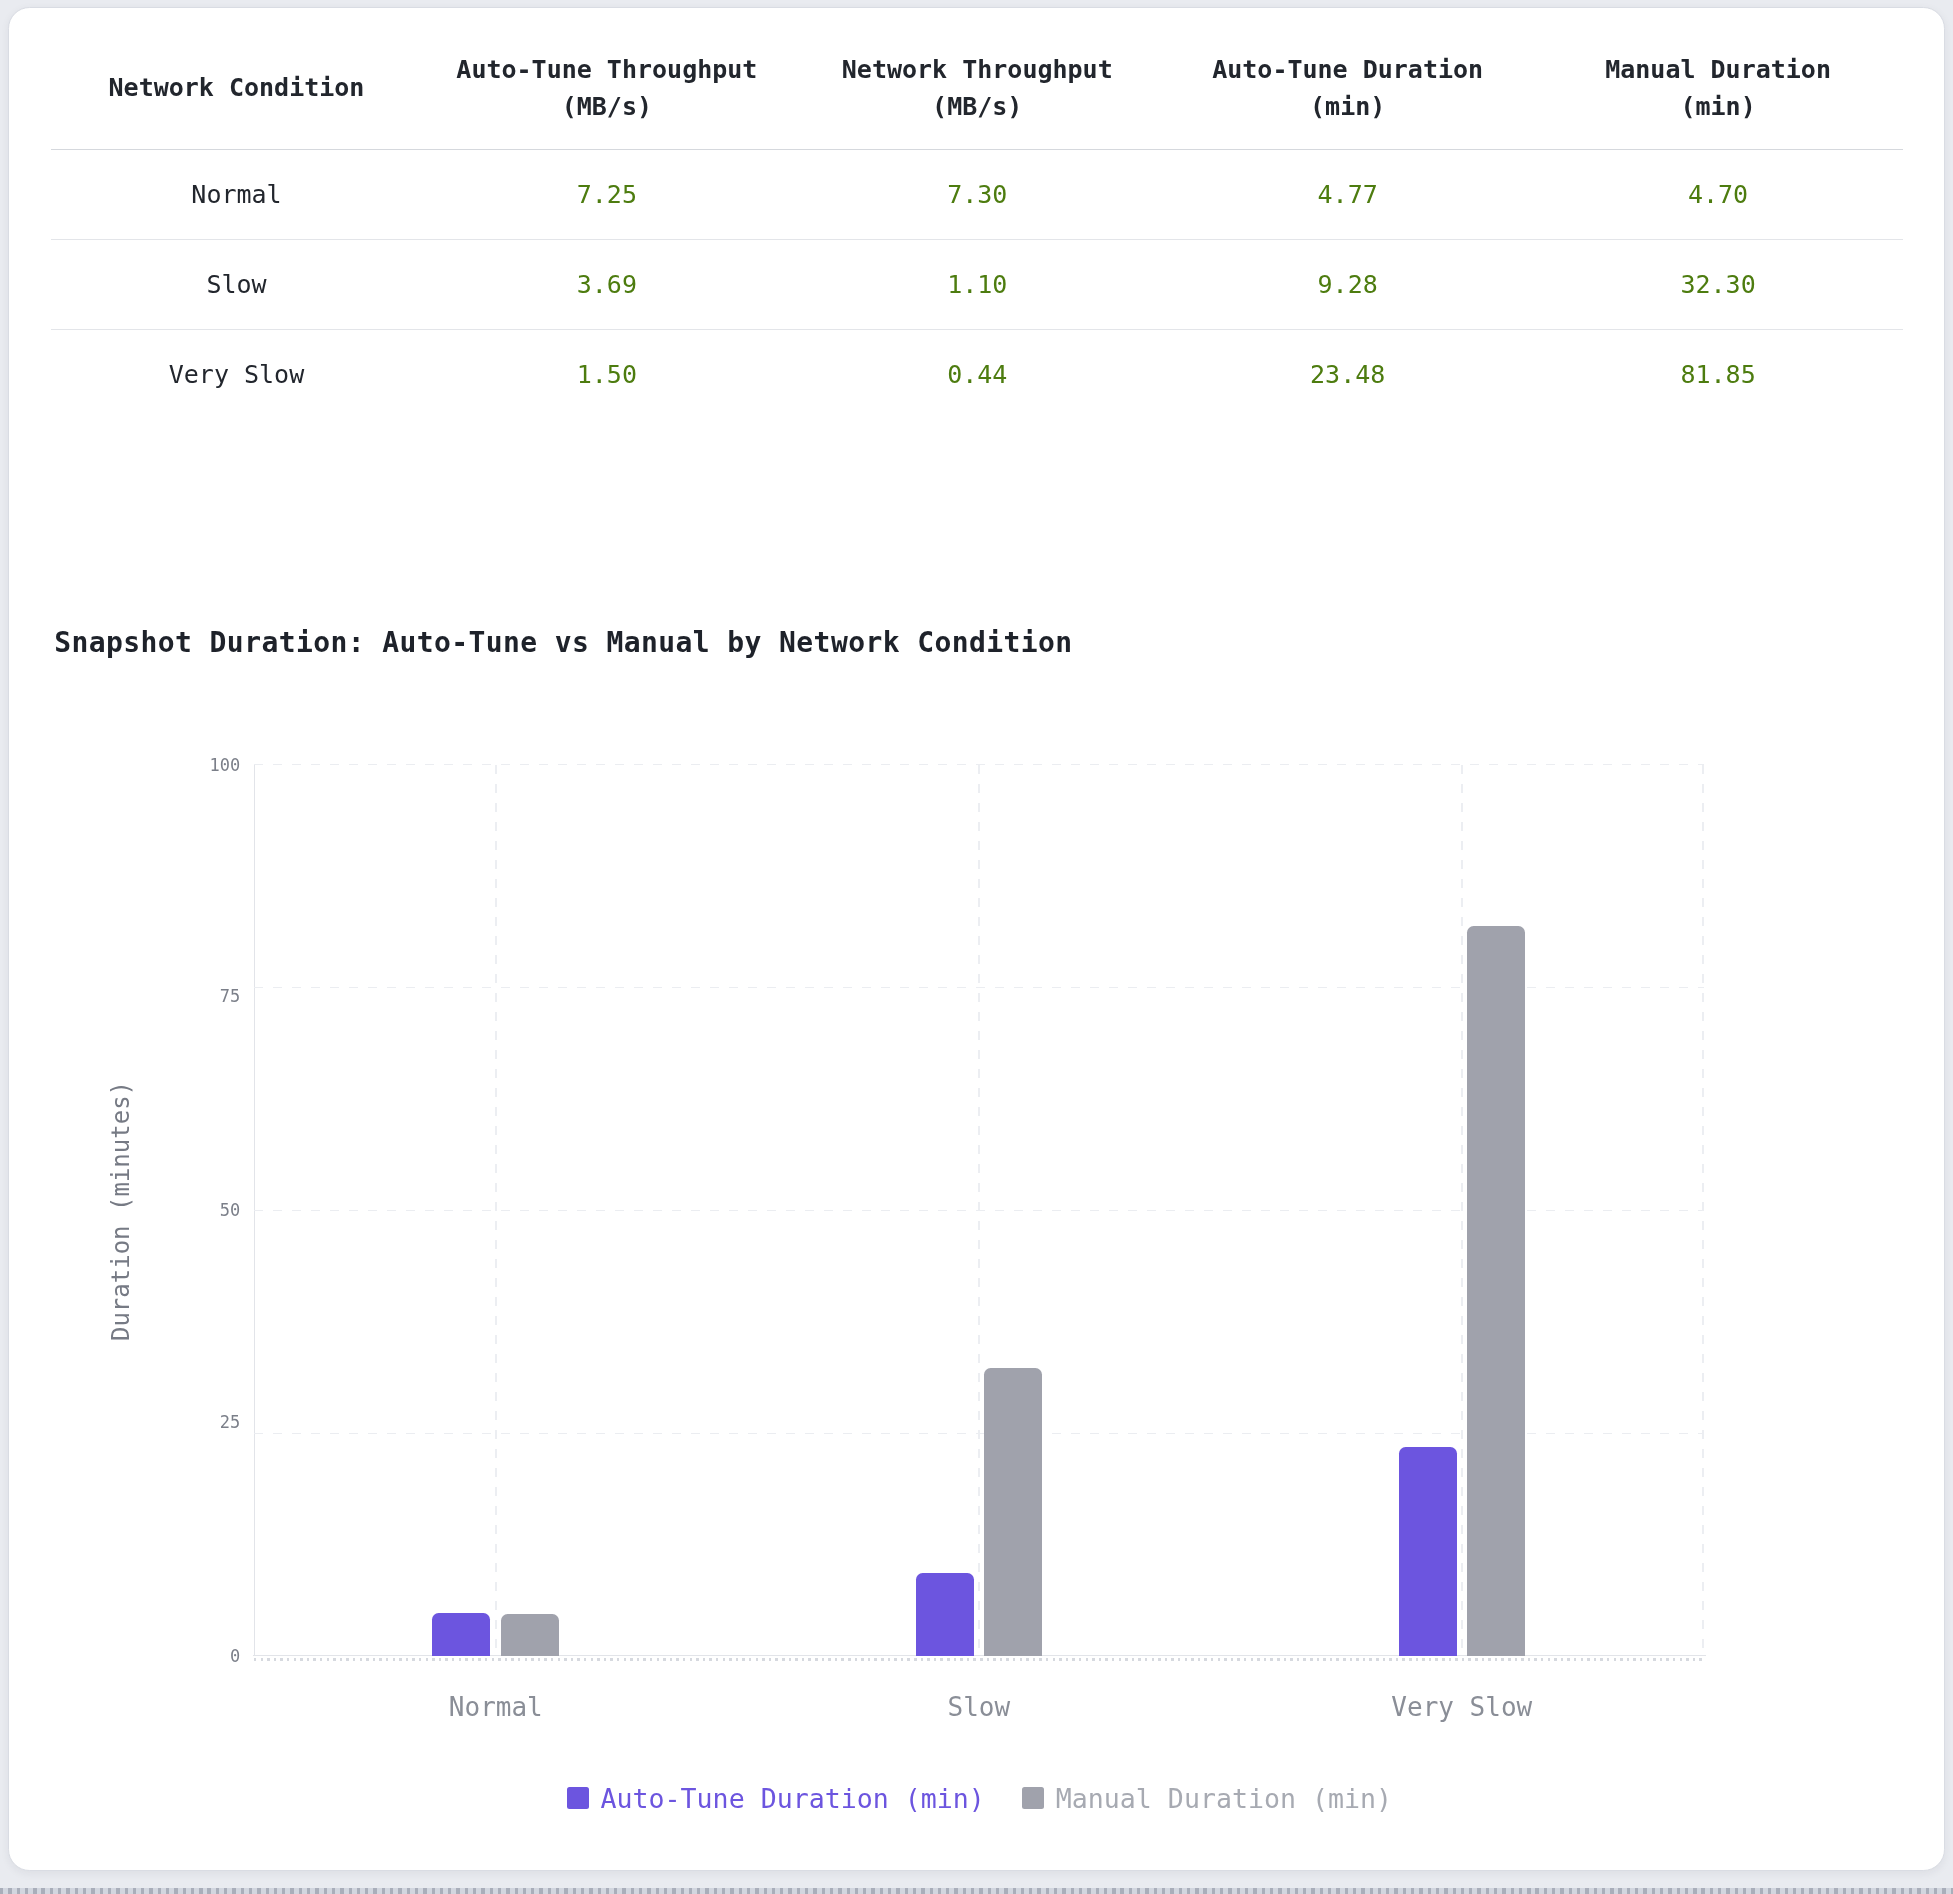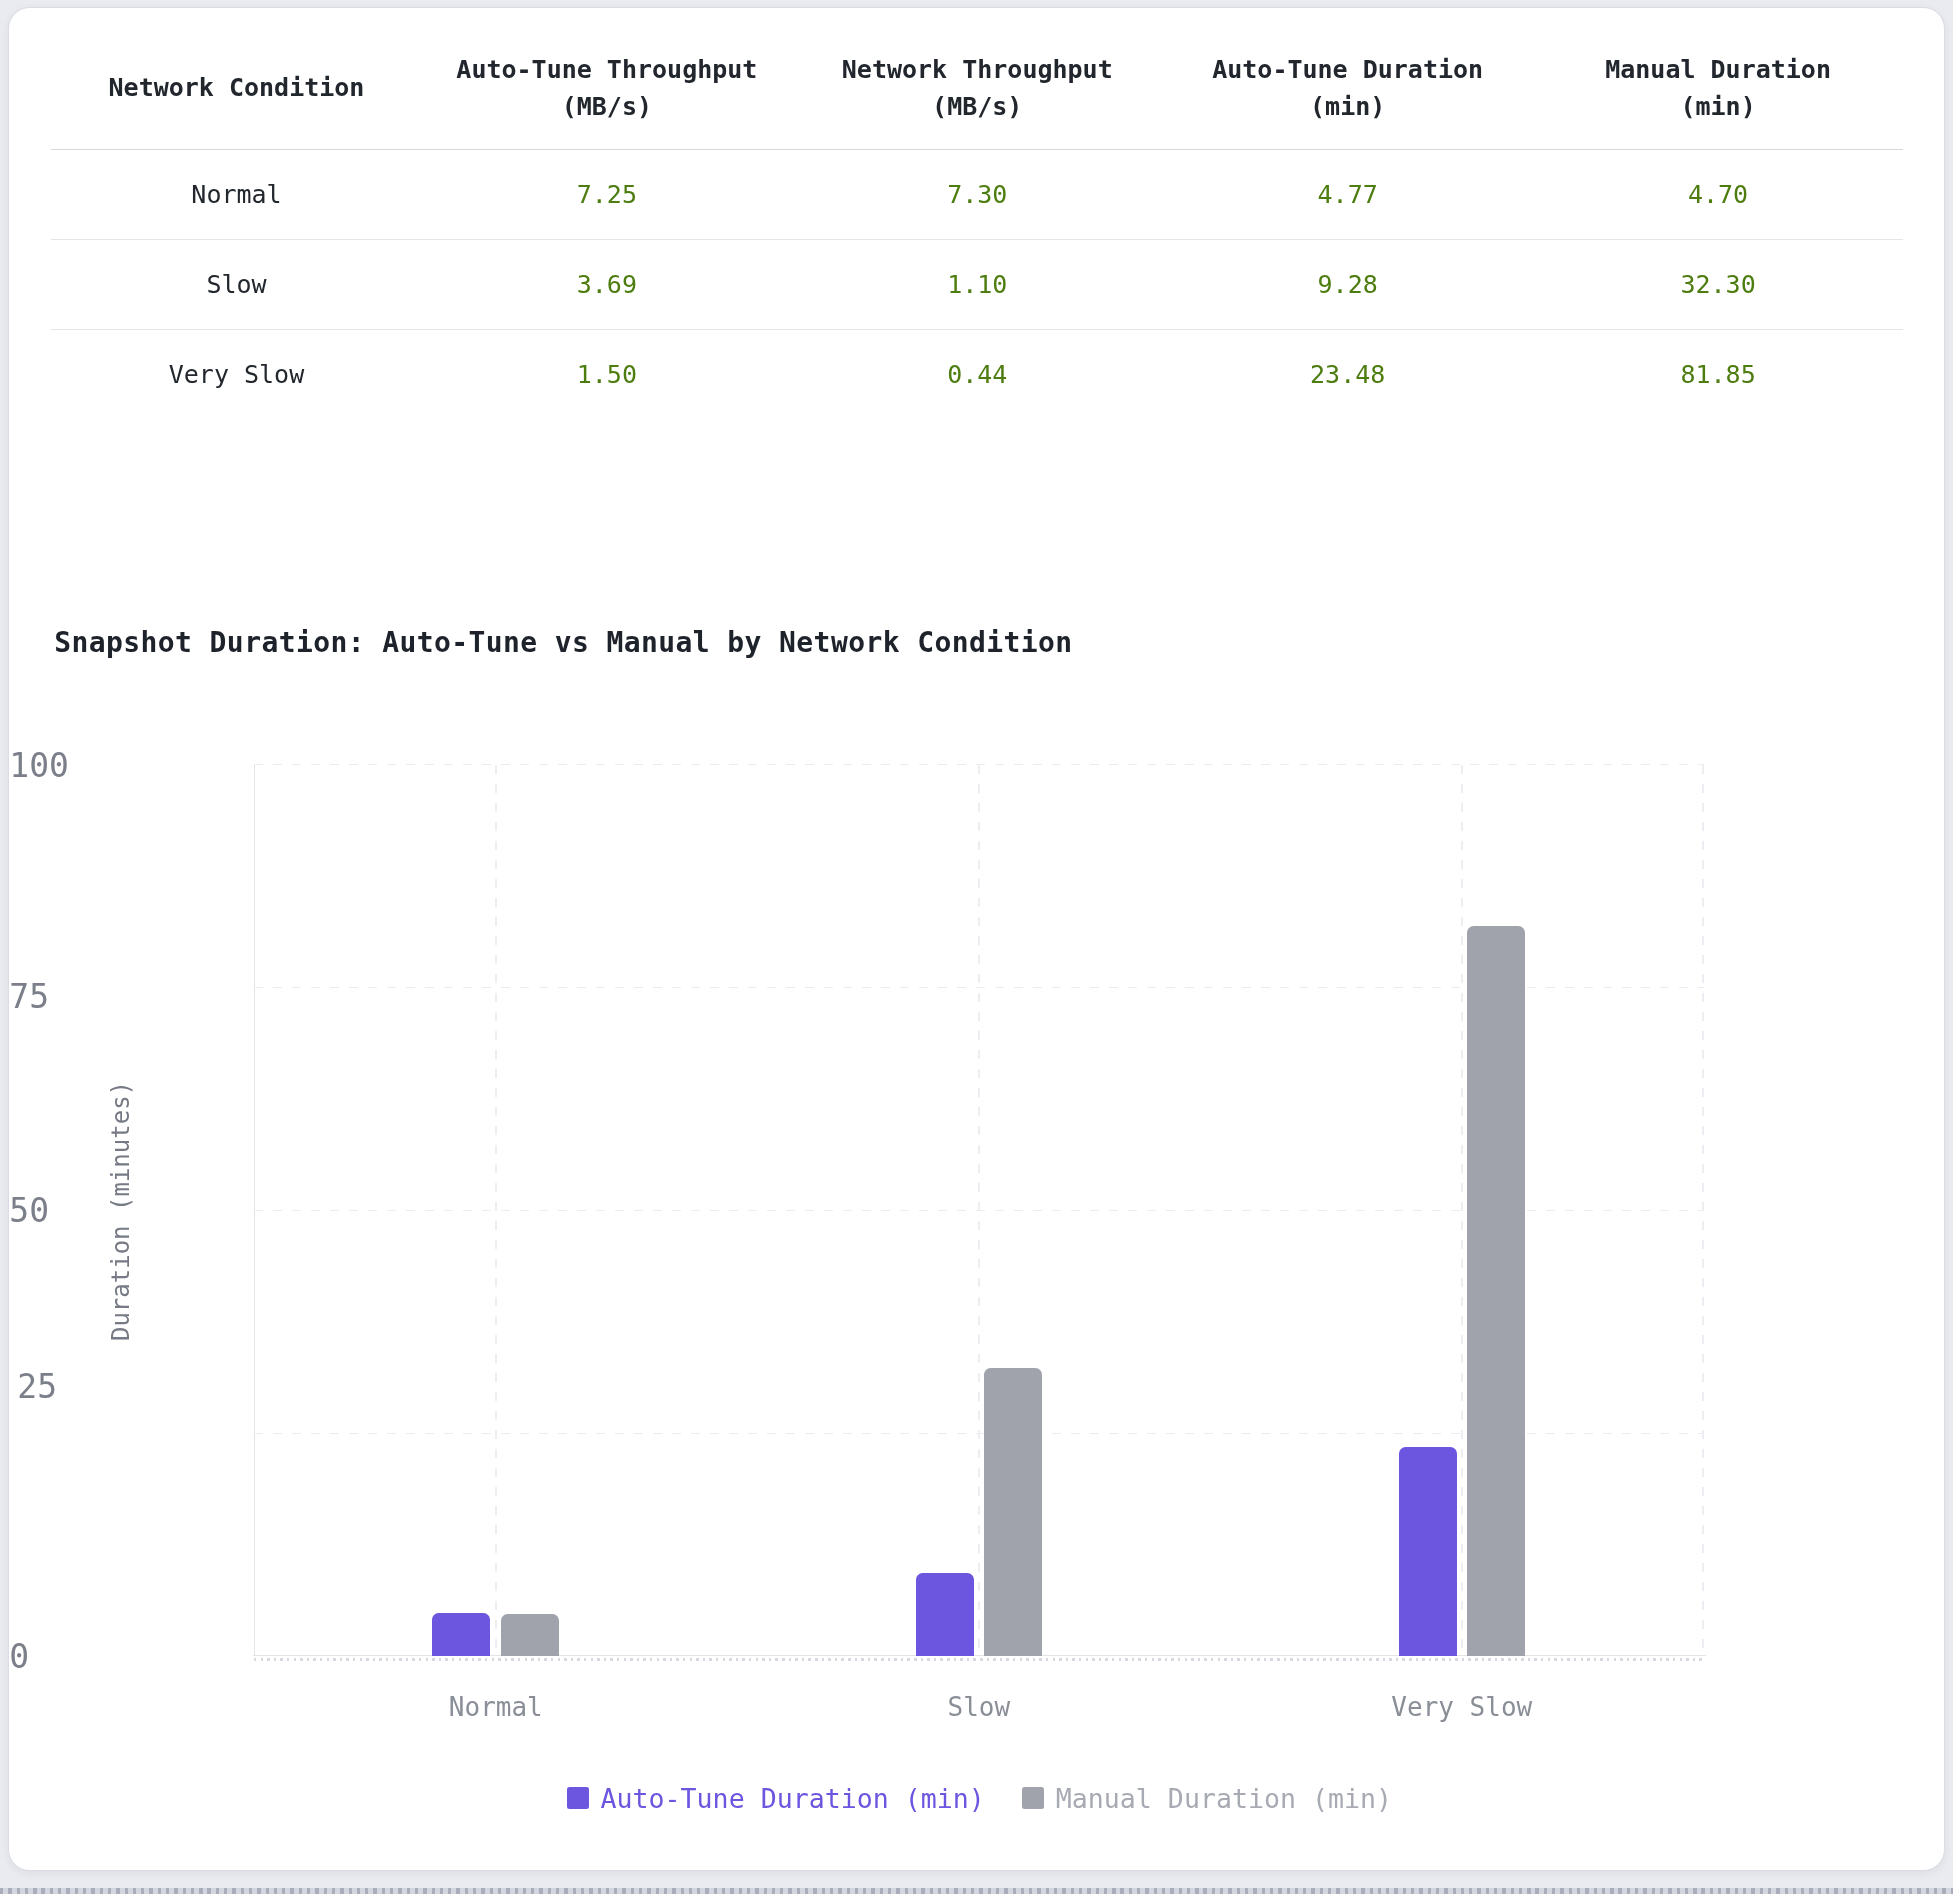--- a/index.html
+++ b/index.html
@@ -75,21 +75,21 @@
   .vgrid {
     position: absolute; top: 0; width: 1.7px; height: 100%;
     background: repeating-linear-gradient(180deg, #eceef2 0 9.1px, transparent 9.1px 19px);
   }
   .bar {
     position: absolute; bottom: 0; width: 58px;
     border-radius: 6.6px 6.6px 0 0;
   }
   .ytick {
     position: absolute; left: 0; width: 231px; height: 33px;
-    font-size: 33px; color: #7b7f89; text-align: left; line-height: 33px;
+    font-size: 17px; color: #7b7f89; text-align: right; line-height: 33px;
   }
   .ylabel {
     position: absolute; left: 112px; top: 591px;
     transform: translate(-50%, -50%) rotate(-90deg);
     font-size: 24px; color: #767a84; white-space: nowrap;
   }
   .xlabel {
     position: absolute; width: 249px; text-align: center;
     font-size: 26px; color: #8a8e97;
   }
@@ -175,21 +175,21 @@
         <div class="legend-item">
           <span class="swatch" style="background: rgb(108, 85, 223);"></span>
           <span class="legend-label" style="color: rgb(108, 85, 223);">Auto-Tune Duration (min)</span>
         </div>
         <div class="legend-item">
           <span class="swatch" style="background: rgb(160, 162, 172);"></span>
           <span class="legend-label" style="color: rgb(167, 170, 178);">Manual Duration (min)</span>
         </div>
       </div>
   <div class="ytick" style="top: 1020px;">0</div>
-      <div class="ytick" style="top: 750px; margin-left: 8px;">25</div>
+      <div class="ytick" style="top: 786px;">25</div>
       <div class="ytick" style="top: 574px;">50</div>
       <div class="ytick" style="top: 360px;">75</div>
       <div class="ytick" style="top: 129px;">100</div>
       <div class="xlabel" style="left: 362px; top: 1072px;">Normal</div>
       <div class="xlabel" style="left: 845px; top: 1072px;">Slow</div>
       <div class="xlabel" style="left: 1328px; top: 1072px;">Very Slow</div>
     </div>
 
 </div>
 

